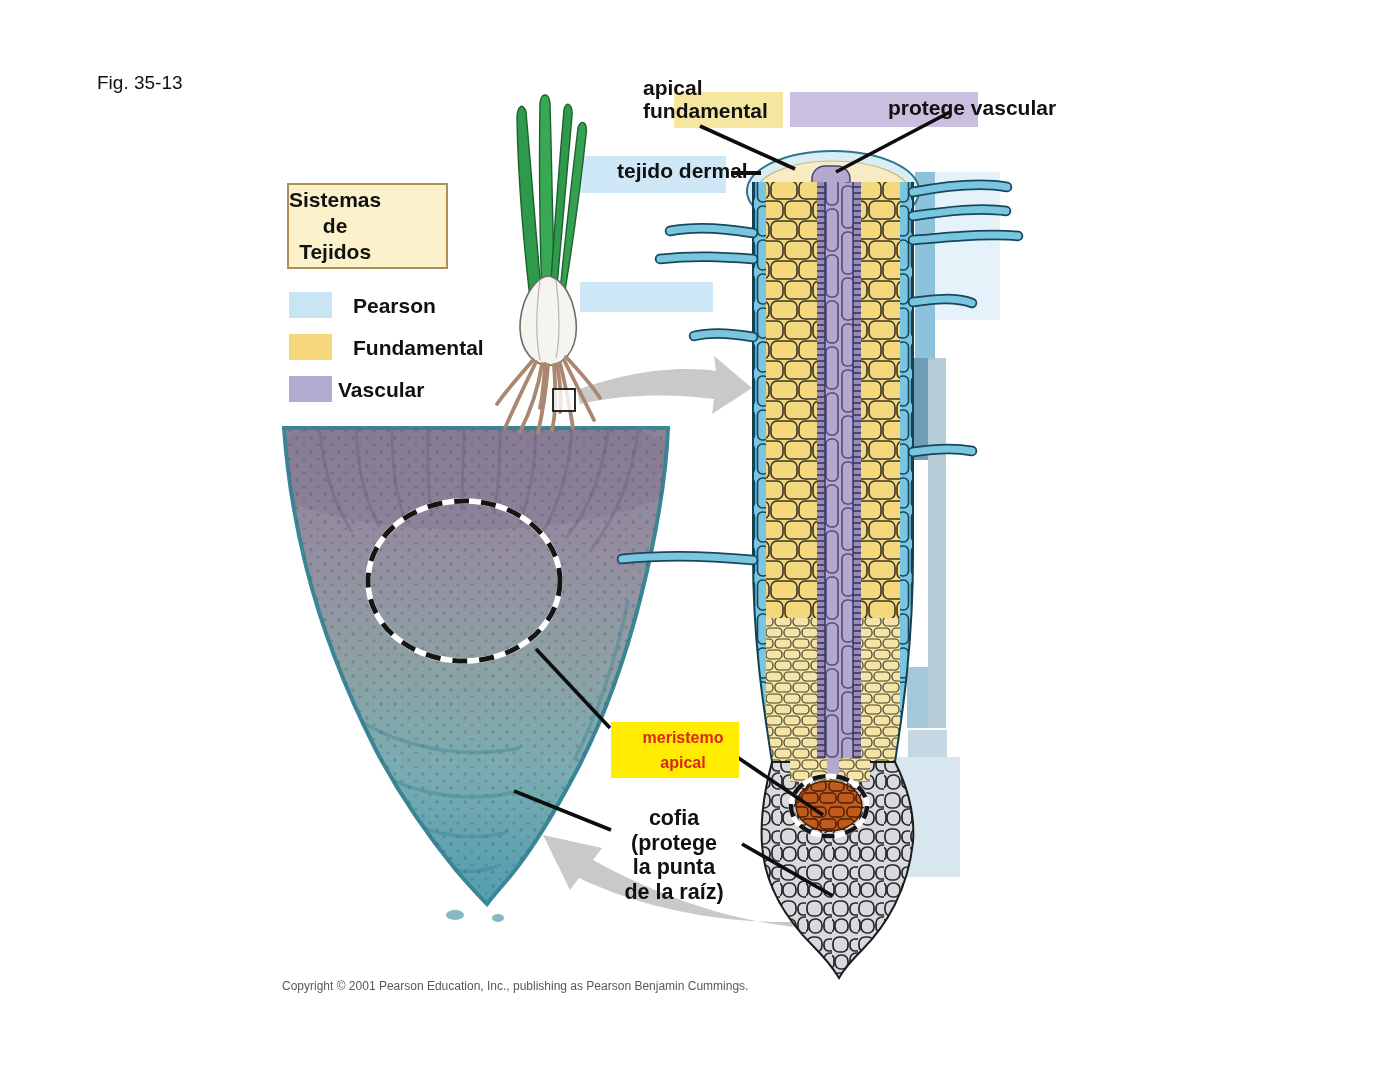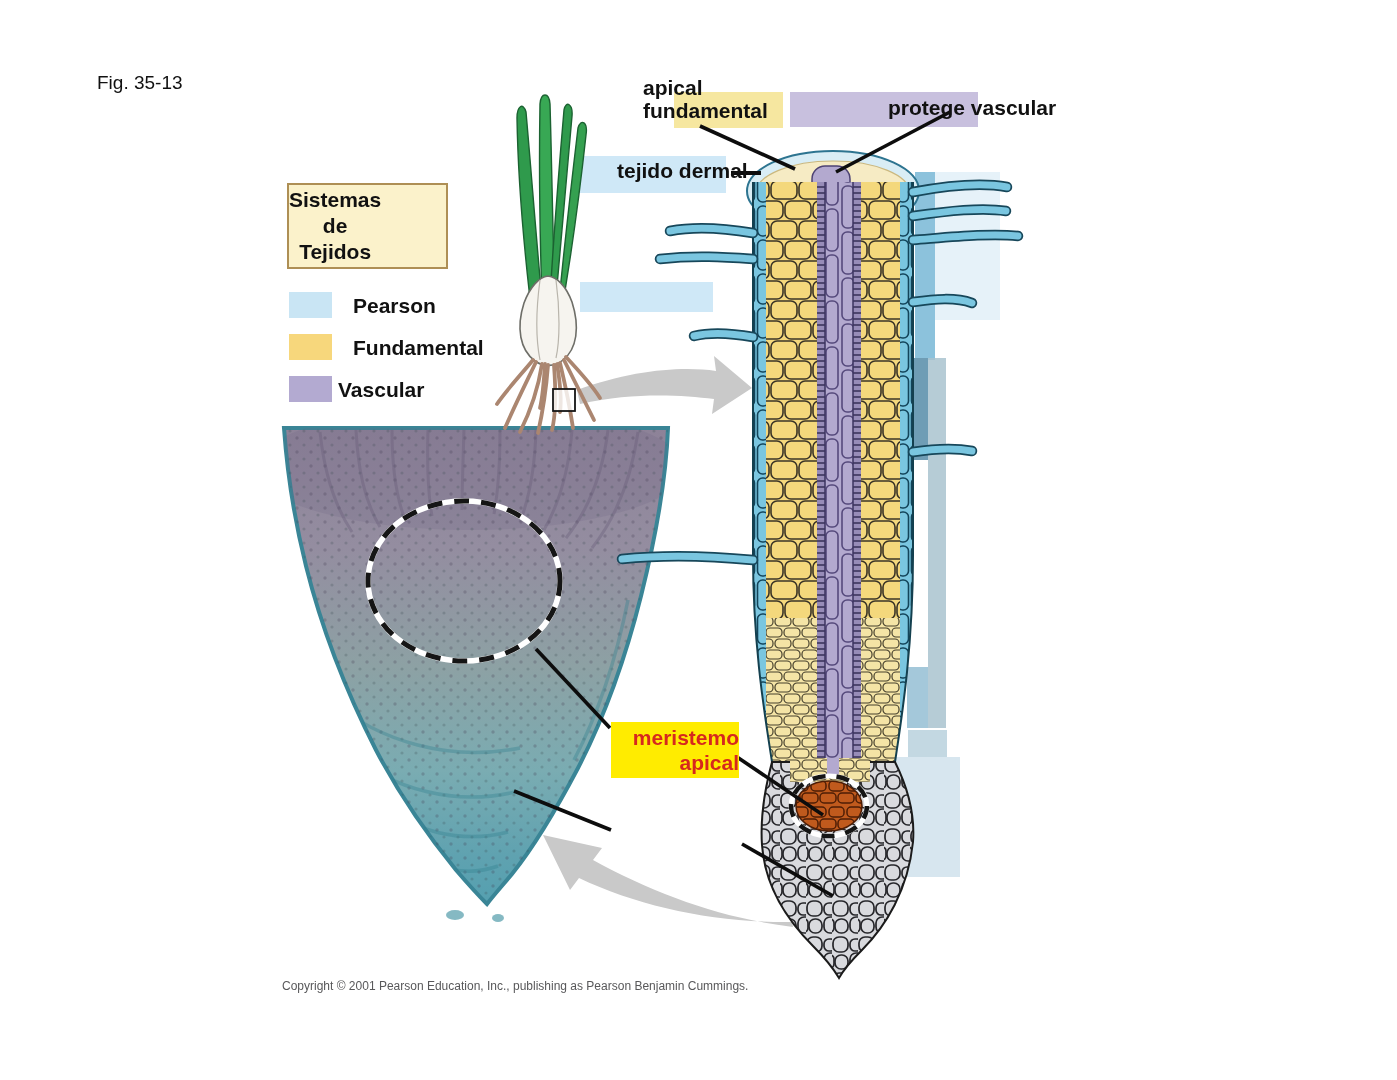--- a/index.html
+++ b/index.html
@@ -9,22 +9,22 @@
   .fig-label{left:97px;top:72px;font-size:19px;font-weight:400;}
   .legend-box{left:287px;top:183px;width:161px;height:86px;border:2px solid #ae8f55;background:#fbf2cb;
     display:flex;align-items:center;justify-content:flex-start;text-align:center;
     font-size:21px;font-weight:700;line-height:26px;box-sizing:border-box;}
   .legend-label{font-size:21px;font-weight:700;line-height:27px;}
   .swatch{position:absolute;width:43px;height:26px;}
   .callout{font-weight:700;font-size:21px;line-height:23px;}
   .callout-fundamental{left:643px;top:76px;}
   .callout-vascular{left:888px;top:96px;}
   .callout-dermal{left:573px;top:159px;margin-left:44px;}
-  .meristem-label{left:611px;top:722px;width:128px;height:56px;text-align:right;
-    font-weight:700;font-size:21px;line-height:25px;padding-top:3px;box-sizing:border-box;padding-left:16px;}
+  .meristem-label{left:611px;top:722px;width:128px;height:56px;text-align:center;
+    font-weight:700;font-size:16px;line-height:25px;padding-top:3px;box-sizing:border-box;padding-left:16px;}
   .cofia-label{left:592px;top:806px;width:164px;text-align:center;font-weight:700;
     font-size:21.5px;line-height:24.5px;}
   .copyright{left:282px;top:979px;font-size:12px;color:#58585a;font-weight:400;white-space:nowrap;}
 </style>
 </head>
 <body>
 
 <div class="canvas">
 
 <svg class="art" width="1397" height="1080" viewBox="0 0 1397 1080">
@@ -288,16 +288,20 @@
 <div class="lbl legend-label" style="left:338px;top:376px;">Vascular</div>
 
 <div class="lbl callout callout-fundamental">apical
 fundamental</div>
 <div class="lbl callout callout-vascular">protege vascular</div>
 <div class="lbl callout callout-dermal">tejido dermal</div>
 
 <div class="lbl meristem-label" style="background: rgb(255, 236, 0); color: rgb(214, 40, 30);">meristemo
 apical</div>
 
+<div class="lbl cofia-label">cofia
+(protege
+la punta
+de la raíz)</div>
 
 <div class="lbl copyright">Copyright © 2001 Pearson Education, Inc., publishing as Pearson Benjamin Cummings.</div>
 
 </div>
 
 </body></html>

